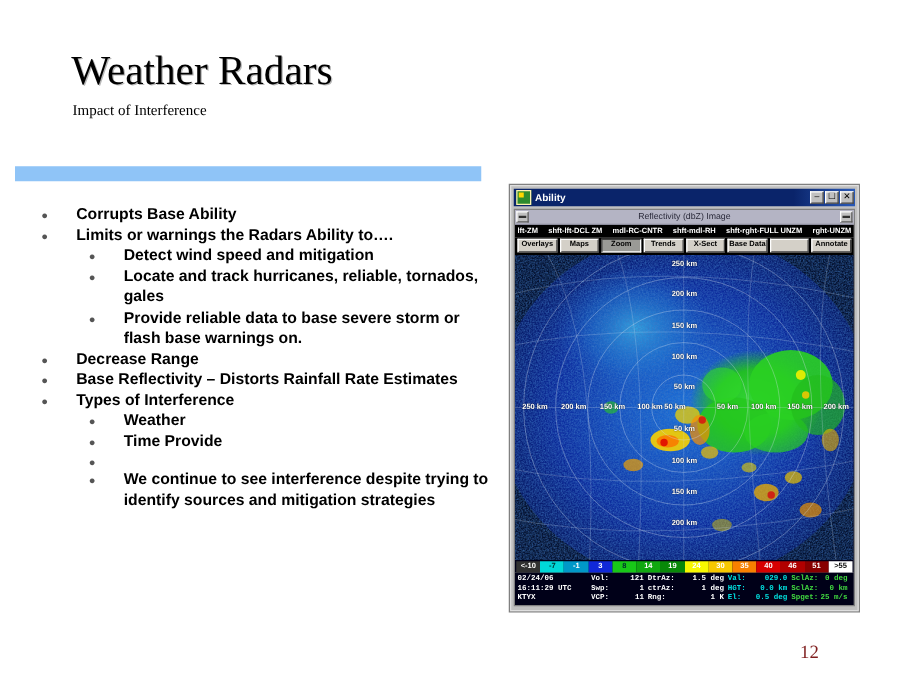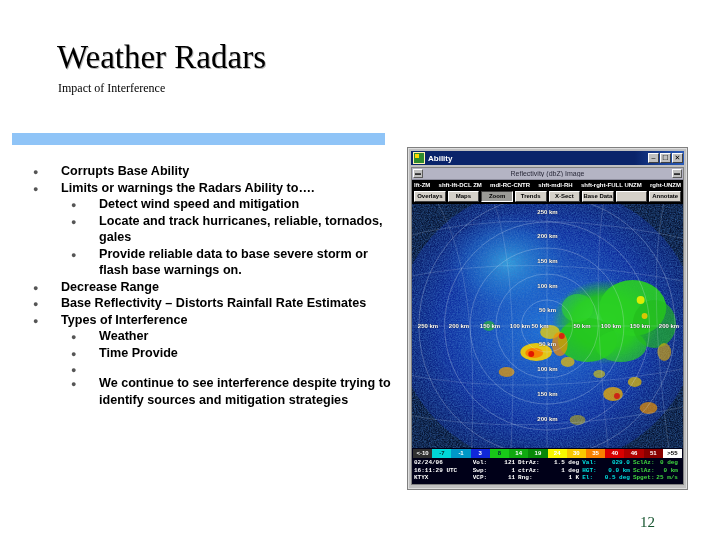--- a/index.html
+++ b/index.html
@@ -107,21 +107,21 @@
     padding-top: 5px;
   }
 
   
   .page-number {
     position: absolute;
     left: 640px;
     top: 514px;
     font-family: "Liberation Serif", serif;
     font-size: 15px;
-    color: #14532d;
+    color: #7f1d1d;
   }
 
   
   .radar-window {
     position: absolute;
     left: 408px;
     top: 148px;
     width: 279px;
     height: 341px;
     background: #c0c0c0;

